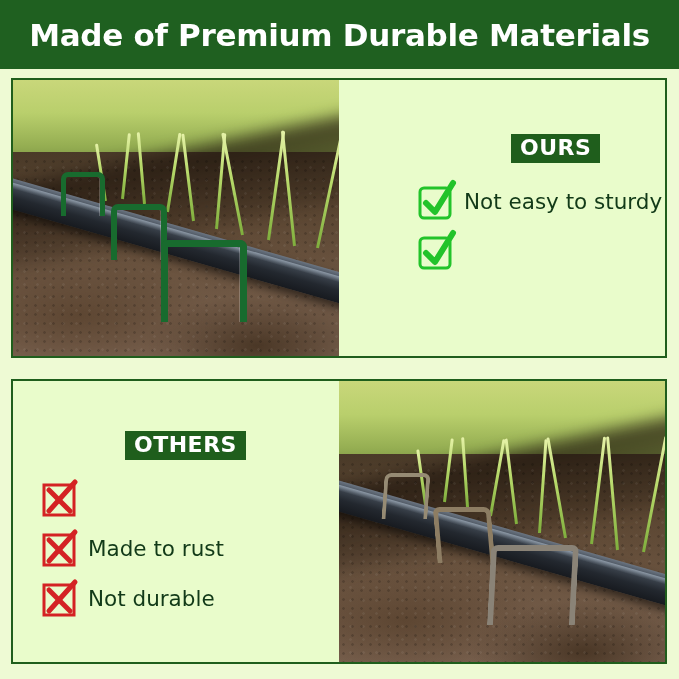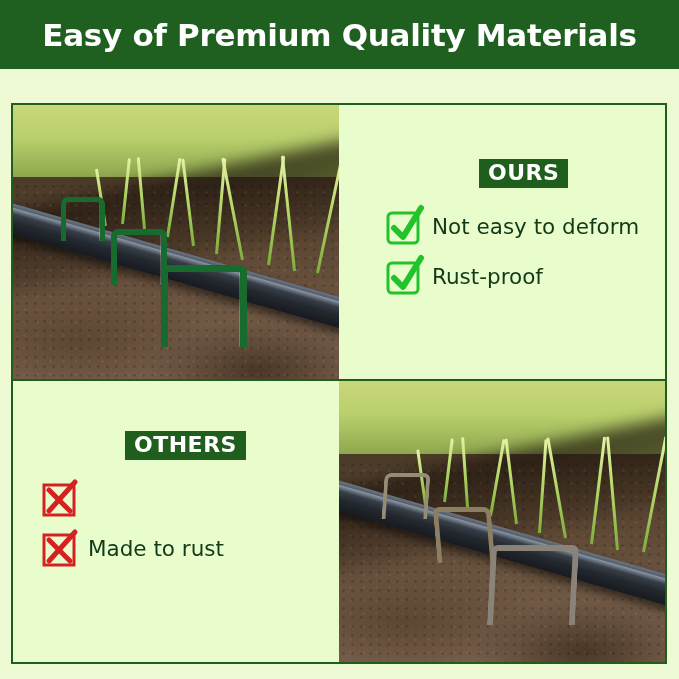--- a/index.html
+++ b/index.html
@@ -37,22 +37,22 @@
 
   
   .panel {
     position: absolute;
     border: 2px solid #1f5e1c;
     background: #e9fccb;
     overflow: hidden;
     display: flex;
   }
   #panel-ours {
-    left: 11px; top: 103px;
-    width: 656px; height: 280px;
+    left: 11px; top: 78px;
+    width: 656px; height: 280px; gap: 32px;
   }
   #panel-others {
     left: 11px; top: 379px;
     width: 656px; height: 285px;
   }
 
   
   .photo {
     position: relative;
     overflow: hidden;
@@ -185,21 +185,21 @@
     font-size: 21.5px;
     color: #123a18;
     font-family: "DejaVu Sans", sans-serif;
     white-space: nowrap;
   }
 </style>
 </head>
 <body>
 
 <div id="header-banner">
-  <div id="header-title">Easy of Premium Quality Materials</div>
+  <div id="header-title">Made of Premium Durable Materials</div>
 </div>
 
 <section class="panel" id="panel-ours">
 
   <div class="photo" id="photo-ours">
     <div class="scene">
       <div class="sky-row"></div>
       <div class="soil-main"></div>
       <div class="soil-dark-strip"></div>
       <div class="soil-speckle"></div>
@@ -227,30 +227,29 @@
     <div class="brand-badge" id="badge-ours">OURS</div>
 
     <ul class="feature-list" id="list-ours">
       <li class="feature-item">
         <span class="mark">
           <svg width="40" height="42" viewBox="0 0 40 42">
             <rect x="4" y="9" width="30" height="30" rx="4" ry="4" fill="none" stroke="#22c32a" stroke-width="3"></rect>
             <path d="M10 24 L19 33 L37 4" fill="none" stroke="#22c32a" stroke-width="6" stroke-linecap="round" stroke-linejoin="round"></path>
           </svg>
         </span>
-        <span class="feature-text">Not easy to deform</span>
+        <span class="feature-text">Not easy to sturdy</span>
       </li>
       <li class="feature-item">
         <span class="mark">
           <svg width="40" height="42" viewBox="0 0 40 42">
             <rect x="4" y="9" width="30" height="30" rx="4" ry="4" fill="none" stroke="#22c32a" stroke-width="3"></rect>
             <path d="M10 24 L19 33 L37 4" fill="none" stroke="#22c32a" stroke-width="6" stroke-linecap="round" stroke-linejoin="round"></path>
           </svg>
         </span>
-        <span class="feature-text">Rust-proof</span>
       </li>
     </ul>
   </div>
 </section>
 
 <section class="panel" id="panel-others">
 
   <div class="photo" id="photo-others">
     <div class="scene">
       <div class="sky-row"></div>
@@ -293,15 +292,25 @@
       <li class="feature-item">
         <span class="mark">
           <svg width="40" height="42" viewBox="0 0 40 42">
             <rect x="4" y="9" width="30" height="30" fill="none" stroke="#d42223" stroke-width="3"></rect>
             <path d="M9 14 L30 35" fill="none" stroke="#d42223" stroke-width="5" stroke-linecap="round"></path>
             <path d="M9 35 L35 6" fill="none" stroke="#d42223" stroke-width="5" stroke-linecap="round"></path>
           </svg>
         </span>
         <span class="feature-text">Made to rust</span>
       </li>
+      <li class="feature-item">
+        <span class="mark">
+          <svg width="40" height="42" viewBox="0 0 40 42">
+            <rect x="4" y="9" width="30" height="30" fill="none" stroke="#d42223" stroke-width="3"></rect>
+            <path d="M9 14 L30 35" fill="none" stroke="#d42223" stroke-width="5" stroke-linecap="round"></path>
+            <path d="M9 35 L35 6" fill="none" stroke="#d42223" stroke-width="5" stroke-linecap="round"></path>
+          </svg>
+        </span>
+        <span class="feature-text">Not durable</span>
+      </li>
     </ul>
   </div>
 </section>
 
 </body></html>

